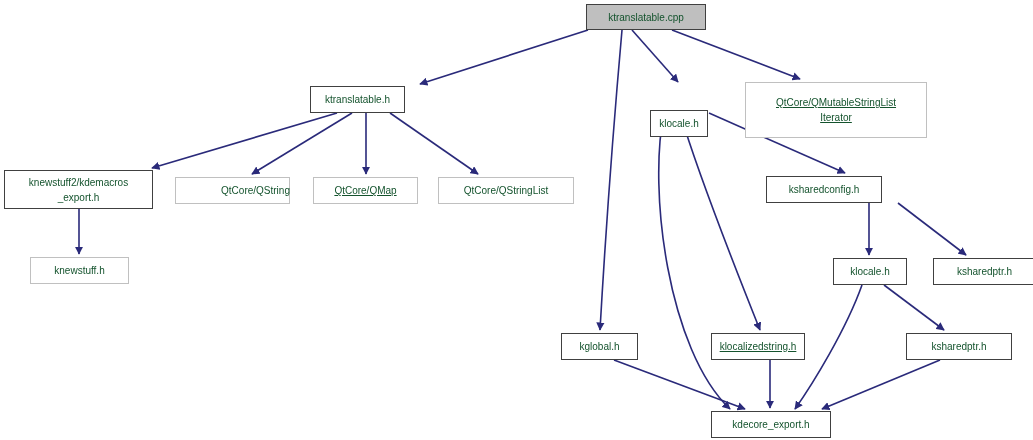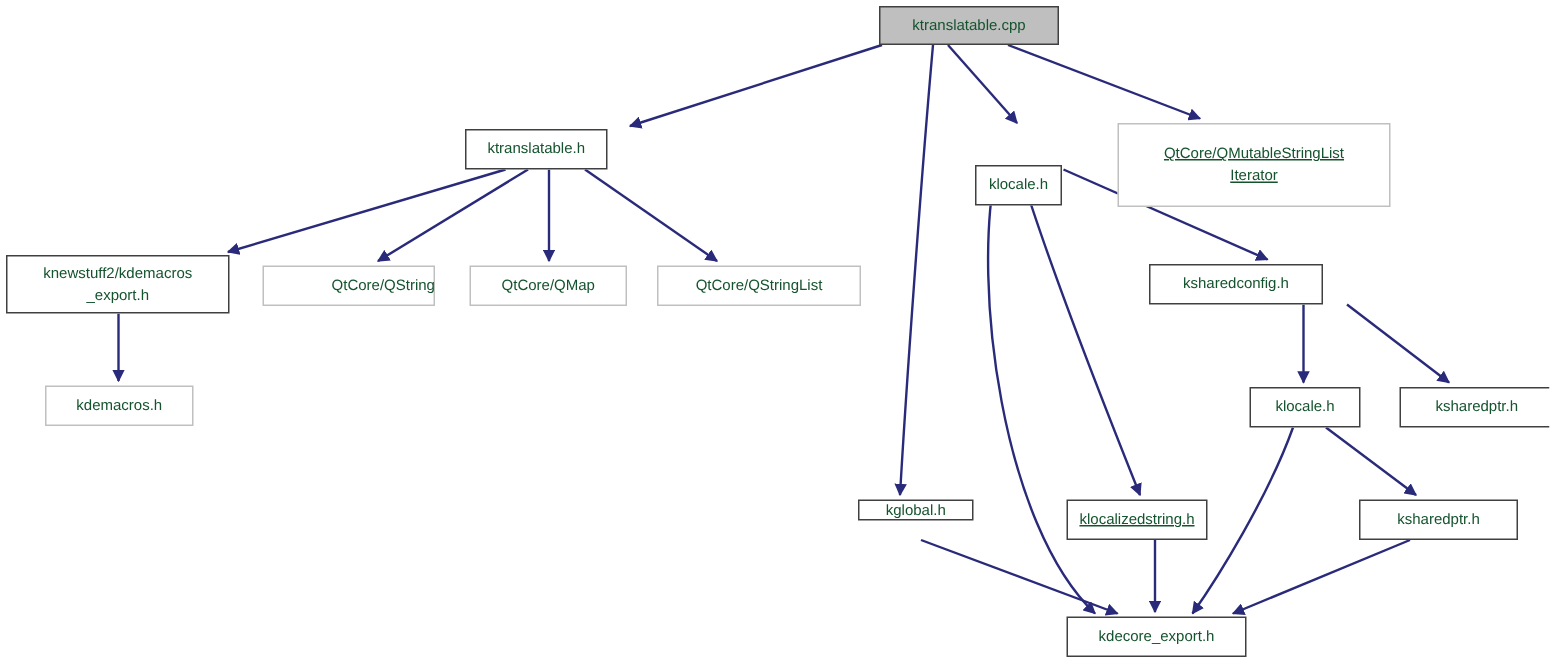--- a/index.html
+++ b/index.html
@@ -86,25 +86,25 @@
 
   <div id="node-layer">
       <div class="node root" style="left: 586px; top: 4px; width: 120px; height: 26px;">ktranslatable.cpp</div>
       <div class="node strong" style="left: 310px; top: 86px; width: 95px; height: 27px;">ktranslatable.h</div>
       <div class="node strong" style="left: 650px; top: 86px; width: 58px; height: 27px; margin-top: 24px;">klocale.h</div>
       <div class="node " style="left: 745px; top: 82px; width: 182px; height: 56px; text-decoration: underline;">QtCore/QMutableStringList
 Iterator</div>
       <div class="node strong" style="left: 4px; top: 170px; width: 149px; height: 39px;">knewstuff2/kdemacros
 _export.h</div>
       <div class="node " style="left: 175px; top: 177px; width: 115px; height: 27px; padding-left: 46px;">QtCore/QString</div>
-      <div class="node " style="left: 313px; top: 177px; width: 105px; height: 27px;">QtCore/QMap</div>
+      <div class="node " style="left: 313px; top: 177px; width: 105px; height: 27px; text-decoration: underline;">QtCore/QMap</div>
       <div class="node " style="left: 438px; top: 177px; width: 136px; height: 27px;">QtCore/QStringList</div>
       <div class="node strong" style="left: 766px; top: 176px; width: 116px; height: 27px;">ksharedconfig.h</div>
-      <div class="node " style="left: 30px; top: 257px; width: 99px; height: 27px;">kdemacros.h</div>
+      <div class="node " style="left: 30px; top: 257px; width: 99px; height: 27px;">knewstuff.h</div>
       <div class="node strong" style="left: 833px; top: 258px; width: 74px; height: 27px;">klocale.h</div>
       <div class="node strong" style="left: 933px; top: 258px; width: 103px; height: 27px;">ksharedptr.h</div>
-      <div class="node strong" style="left: 561px; top: 333px; width: 77px; height: 14px; margin-left: 11px;">kglobal.h</div>
+      <div class="node strong" style="left: 561px; top: 333px; width: 77px; height: 27px;">kglobal.h</div>
       <div class="node strong" style="left: 711px; top: 333px; width: 94px; height: 27px; text-decoration: underline;">klocalizedstring.h</div>
       <div class="node strong" style="left: 906px; top: 333px; width: 106px; height: 27px;">ksharedptr.h</div>
       <div class="node strong" style="left: 711px; top: 411px; width: 120px; height: 27px;">kdecore_export.h</div>
     </div>
 
 </div>
 
 </body></html>

